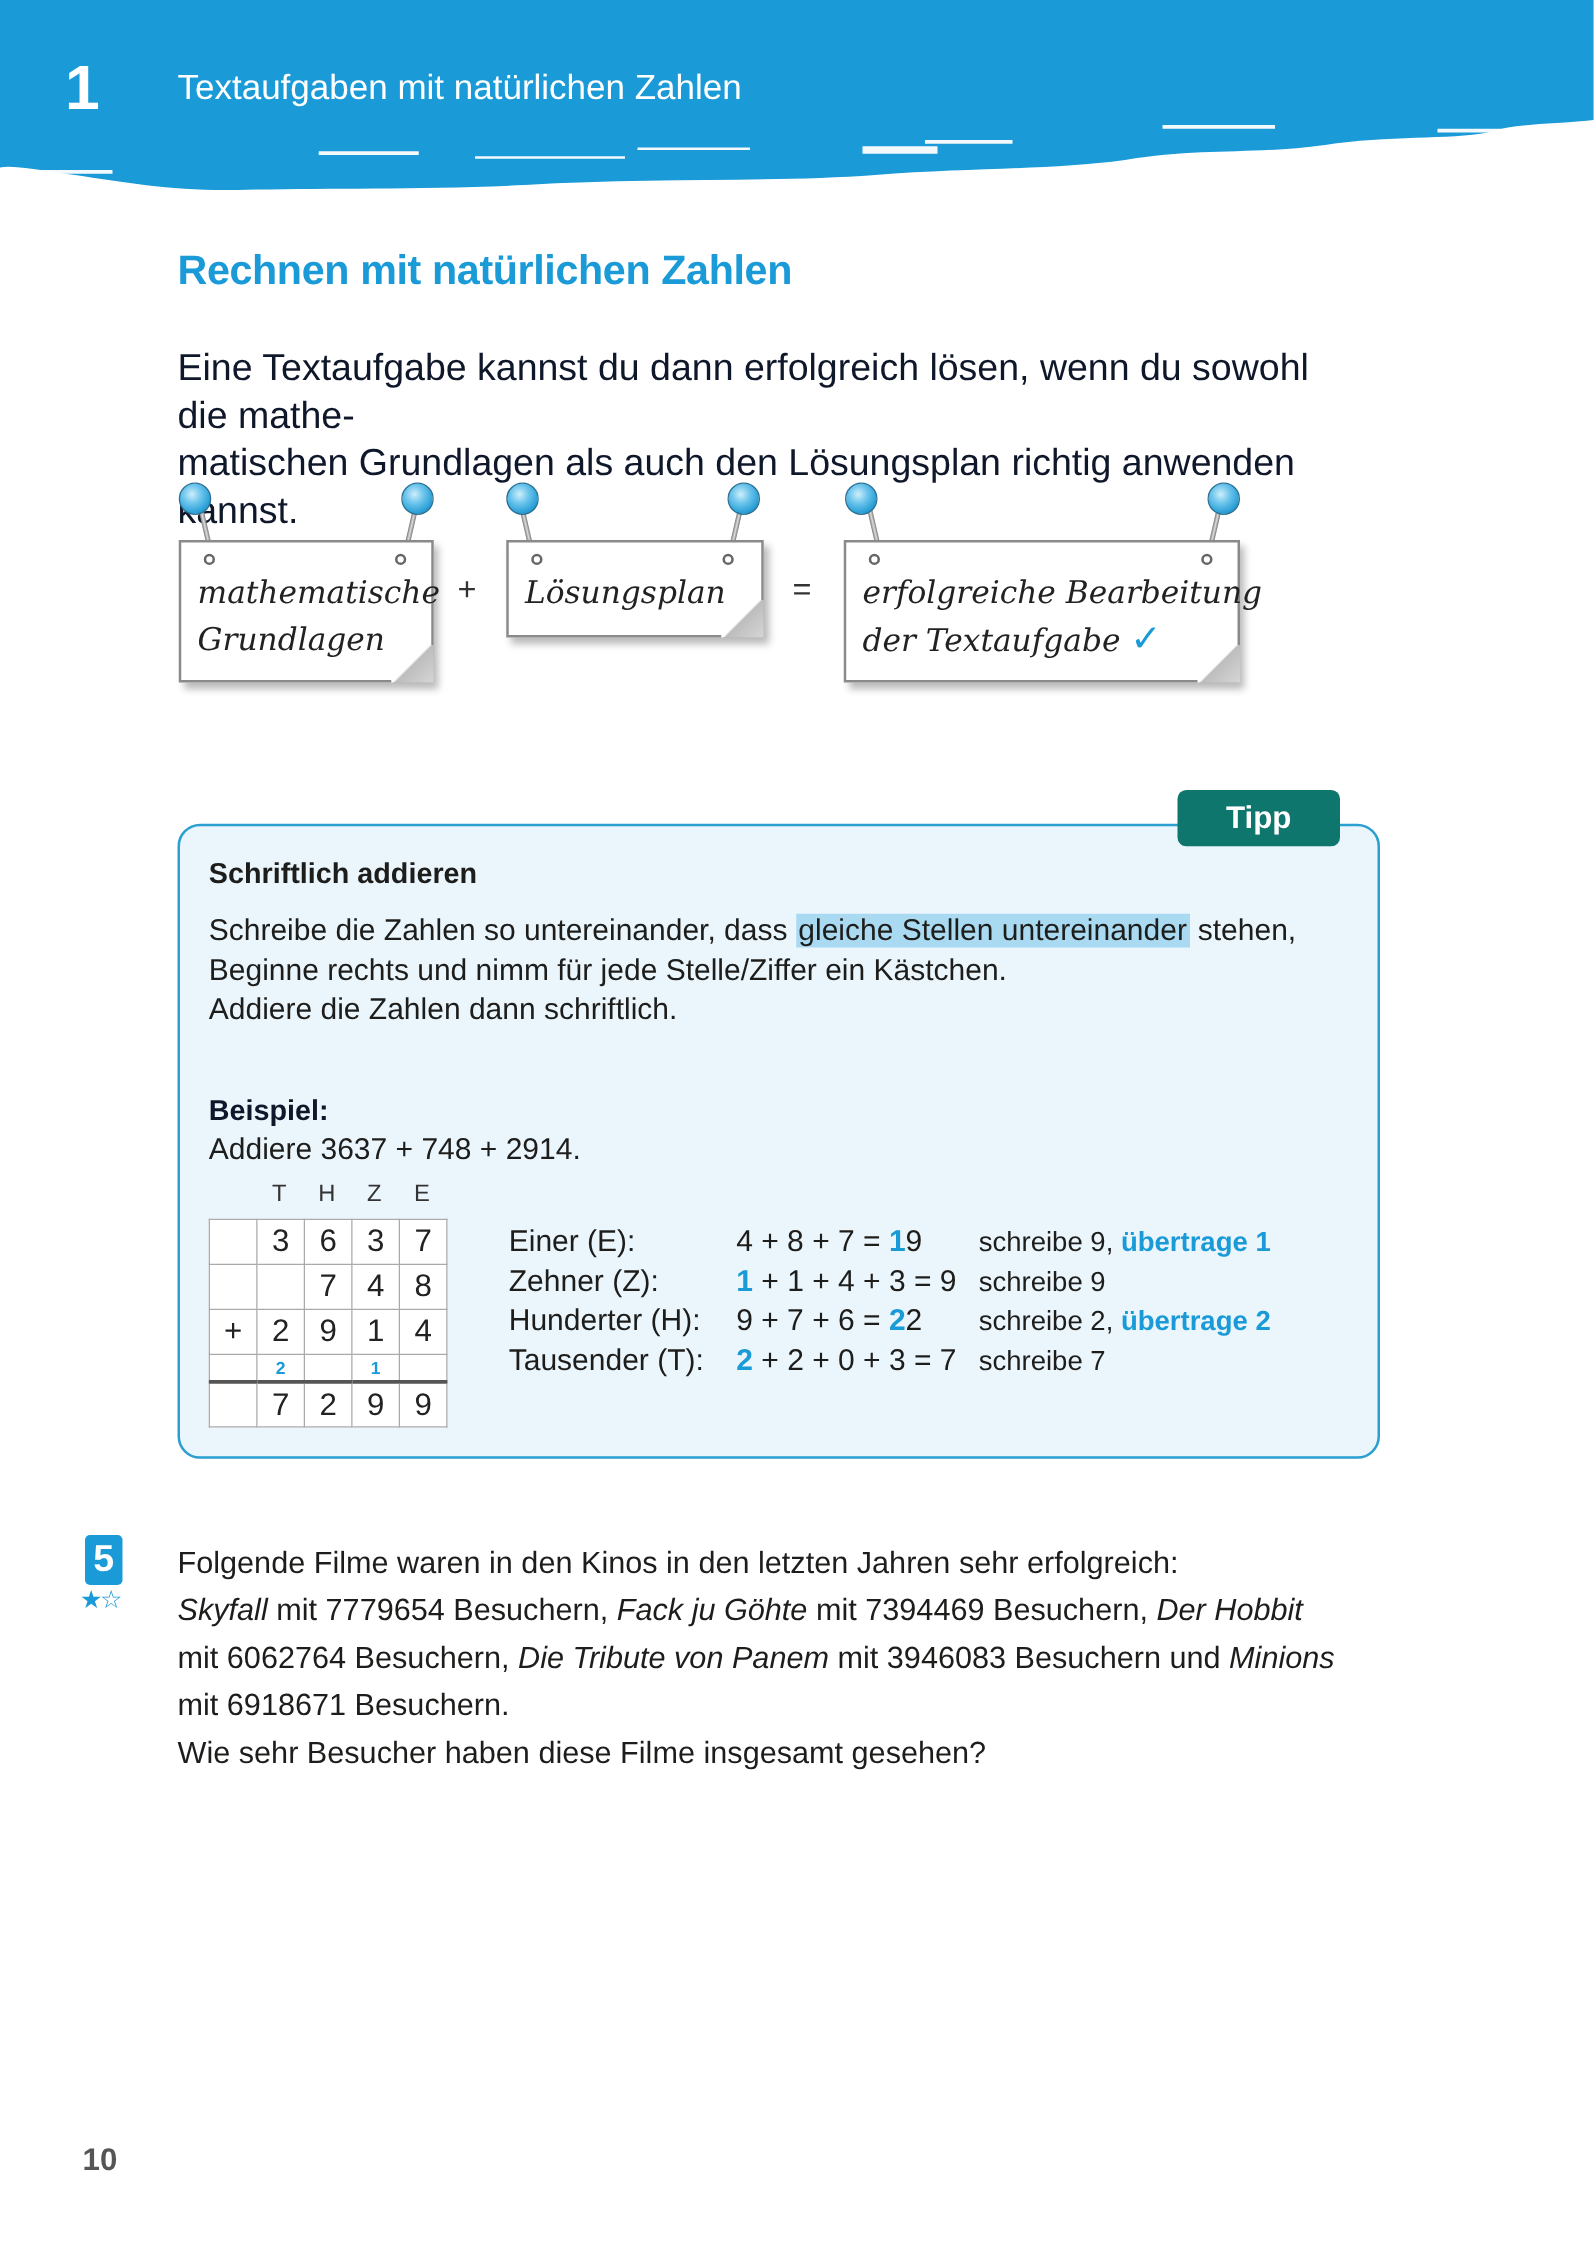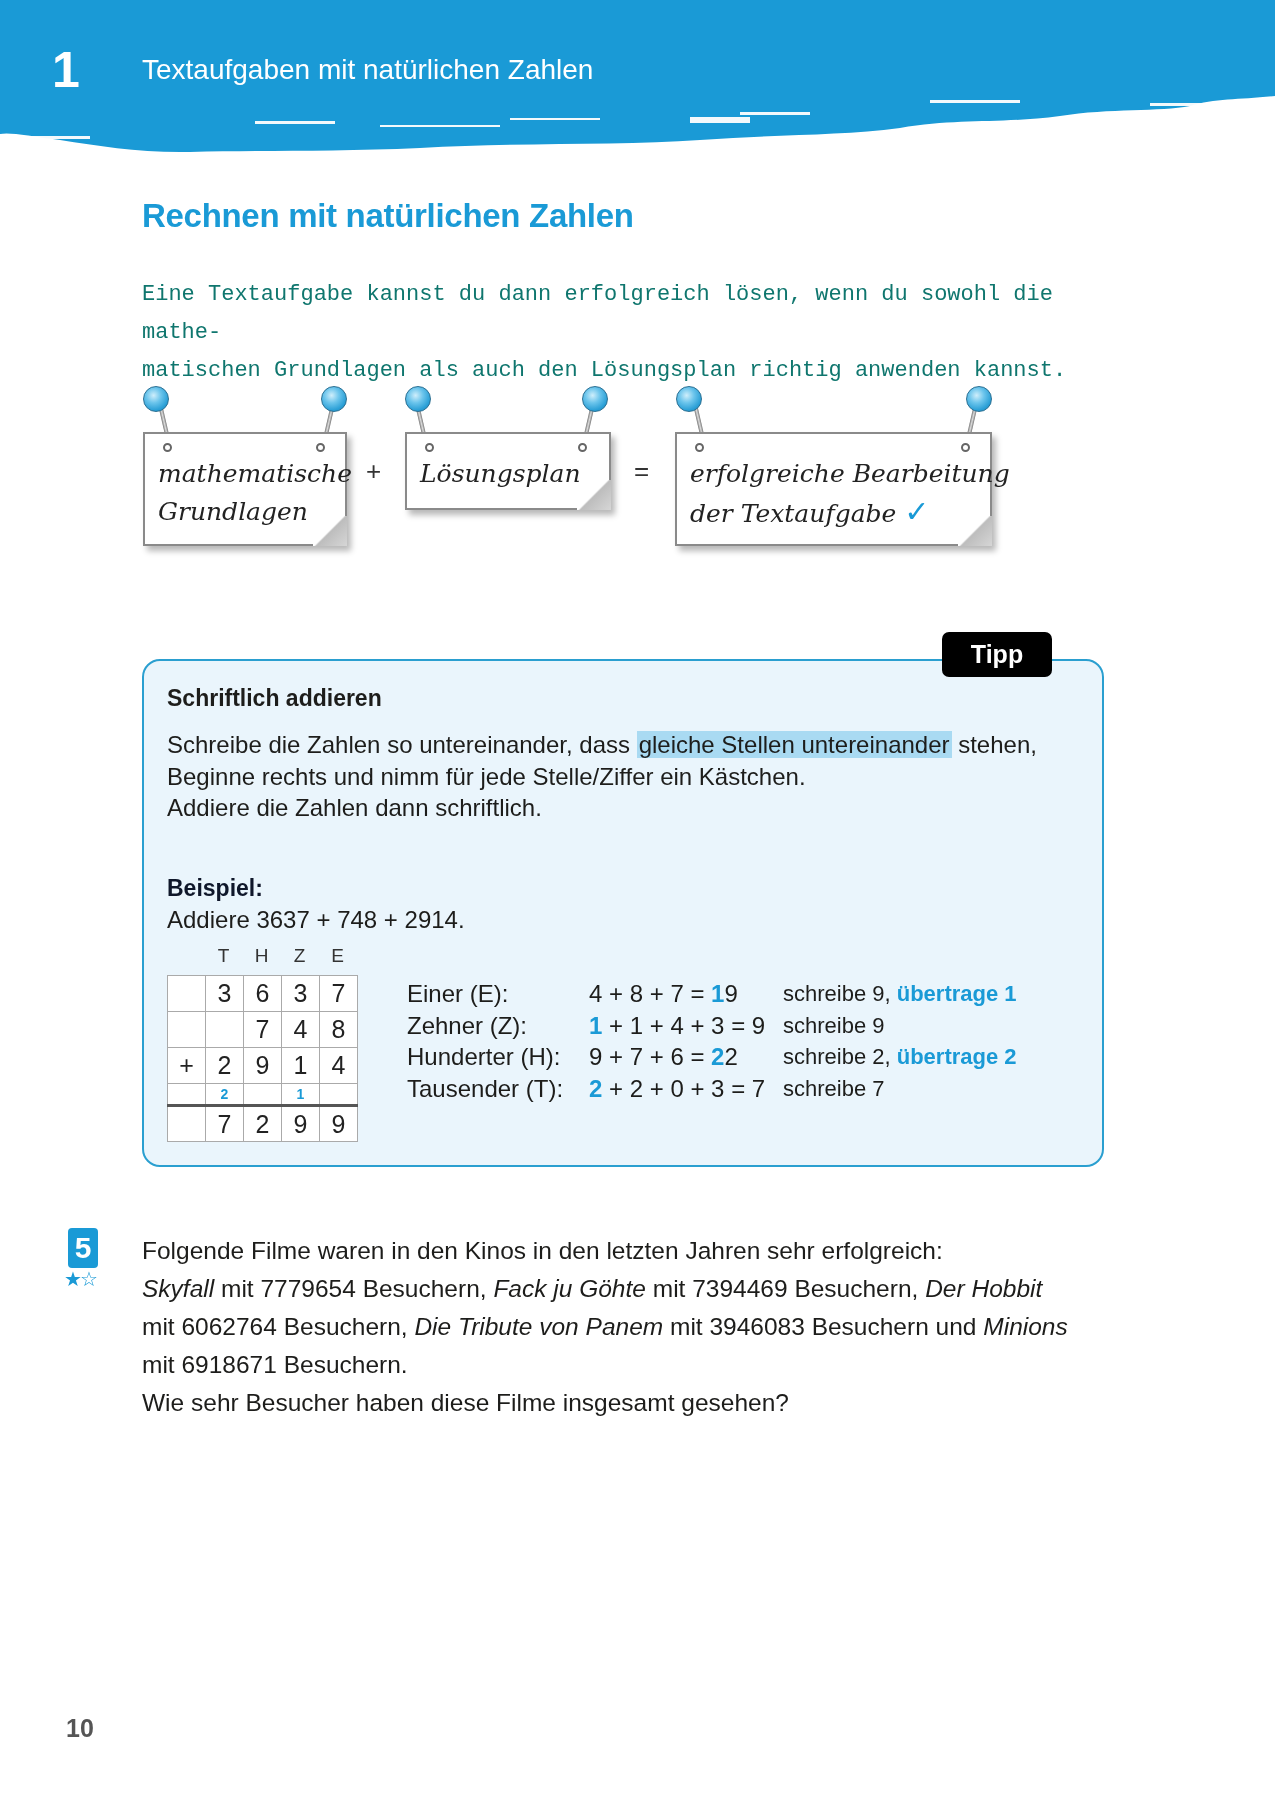--- a/index.html
+++ b/index.html
@@ -5,36 +5,36 @@
   * { box-sizing: border-box; margin: 0; padding: 0; }
   html, body { width: 1275px; height: 1800px; background: #ffffff; overflow: hidden; }
   body { position: relative; font-family: "Liberation Sans", sans-serif; color: #1d1d1b; }
 
   .header { position: absolute; left: 0; top: 0; width: 1275px; height: 160px; }
   .header svg { position: absolute; left: 0; top: 0; }
   .chapter-num { position: absolute; left: 52px; top: 40px; color: #fff; font-weight: bold; font-size: 50px; line-height: 60px; font-family: "Liberation Sans", sans-serif; }
   .chapter-title { position: absolute; left: 142px; top: 50px; color: #fff; font-weight: normal; font-size: 28px; line-height: 40px; }
 
   .section-title { position: absolute; left: 142px; top: 196px; color: #1a9ad6; font-weight: bold; font-size: 33px; line-height: 40px; letter-spacing: -0.3px; }
-  .intro { position: absolute; left: 142px; top: 276px; width: 930px; font-size: 22px; line-height: 38px; color: #0f766e; font-family: Liberation Mono, monospace; }
+  .intro { position: absolute; left: 142px; top: 276px; width: 930px; font-size: 30px; line-height: 38px; color: #0f172a; }
   .note { position: absolute; background: #fff; border: 2px solid #8a8a8a; box-shadow: 4px 5px 6px rgba(0,0,0,0.28); }
   .note .fold { position: absolute; right: -2px; bottom: -2px; width: 34px; height: 30px;
     background: linear-gradient(135deg, #ffffff 48%, #bdbdbd 52%, #d6d6d6 100%); }
   .note-text { position: absolute; font-family: "DejaVu Serif", serif; font-style: italic; font-size: 25px; line-height: 38px; color: #222; white-space: nowrap; text-align: center; }
   .pin { position: absolute; width: 26px; height: 26px; border-radius: 50%;
     background: radial-gradient(circle at 40% 35%, #cfeefb 0%, #6cc5ec 35%, #2a9fd6 70%, #1b7fb3 100%);
     border: 1px solid #2a6f92; }
   .pin-needle { position: absolute; width: 4px; height: 40px; background: linear-gradient(90deg, #777, #ddd, #777); transform-origin: top center; }
   .pin-hole { position: absolute; width: 9px; height: 9px; border-radius: 50%; border: 2px solid #666; background: #fff; }
   .op { position: absolute; font-size: 26px; color: #333; }
   .check { color: #1a9ad6; font-family: "DejaVu Sans", sans-serif; font-style: normal; font-size: 30px; }
 
   
   .tip-box { position: absolute; left: 142px; top: 659px; width: 962px; height: 508px; background: #eaf5fc; border: 2.5px solid #2a9fd0; border-radius: 18px; }
-  .tip-tab { position: absolute; left: 942px; top: 632px; width: 110px; height: 45px; background: #000000; border-radius: 7px; color: #fff; font-weight: bold; font-size: 25px; line-height: 45px; text-align: center; }
+  .tip-tab { position: absolute; left: 942px; top: 632px; width: 130px; height: 45px; background: #0f766e; border-radius: 7px; color: #fff; font-weight: bold; font-size: 25px; line-height: 45px; text-align: center; }
   .tip-heading { position: absolute; left: 167px; top: 683px; font-weight: bold; font-size: 23px; line-height: 30px; }
   .tip-body { position: absolute; left: 167px; top: 729px; width: 920px; font-size: 24px; line-height: 31.5px; }
   .hl { background: #a9daf2; padding: 0 2px; }
   .example-label { position: absolute; left: 167px; top: 873px; font-weight: bold; font-size: 23px; color: #0f172a; line-height: 30px; }
   .example-task { position: absolute; left: 167px; top: 905px; font-size: 24px; line-height: 30px; }
 
   .place-headers { position: absolute; left: 205px; top: 945px; font-size: 19px; color: #333; }
   .place-headers span { position: absolute; width: 37px; text-align: center; }
   .calc-grid { position: absolute; left: 167px; top: 975px; border-collapse: collapse; background: #fff; }
   .calc-grid td { width: 38px; height: 36px; border: 1.5px solid #aaa; text-align: center; font-size: 25px; color: #222; padding: 0; }

